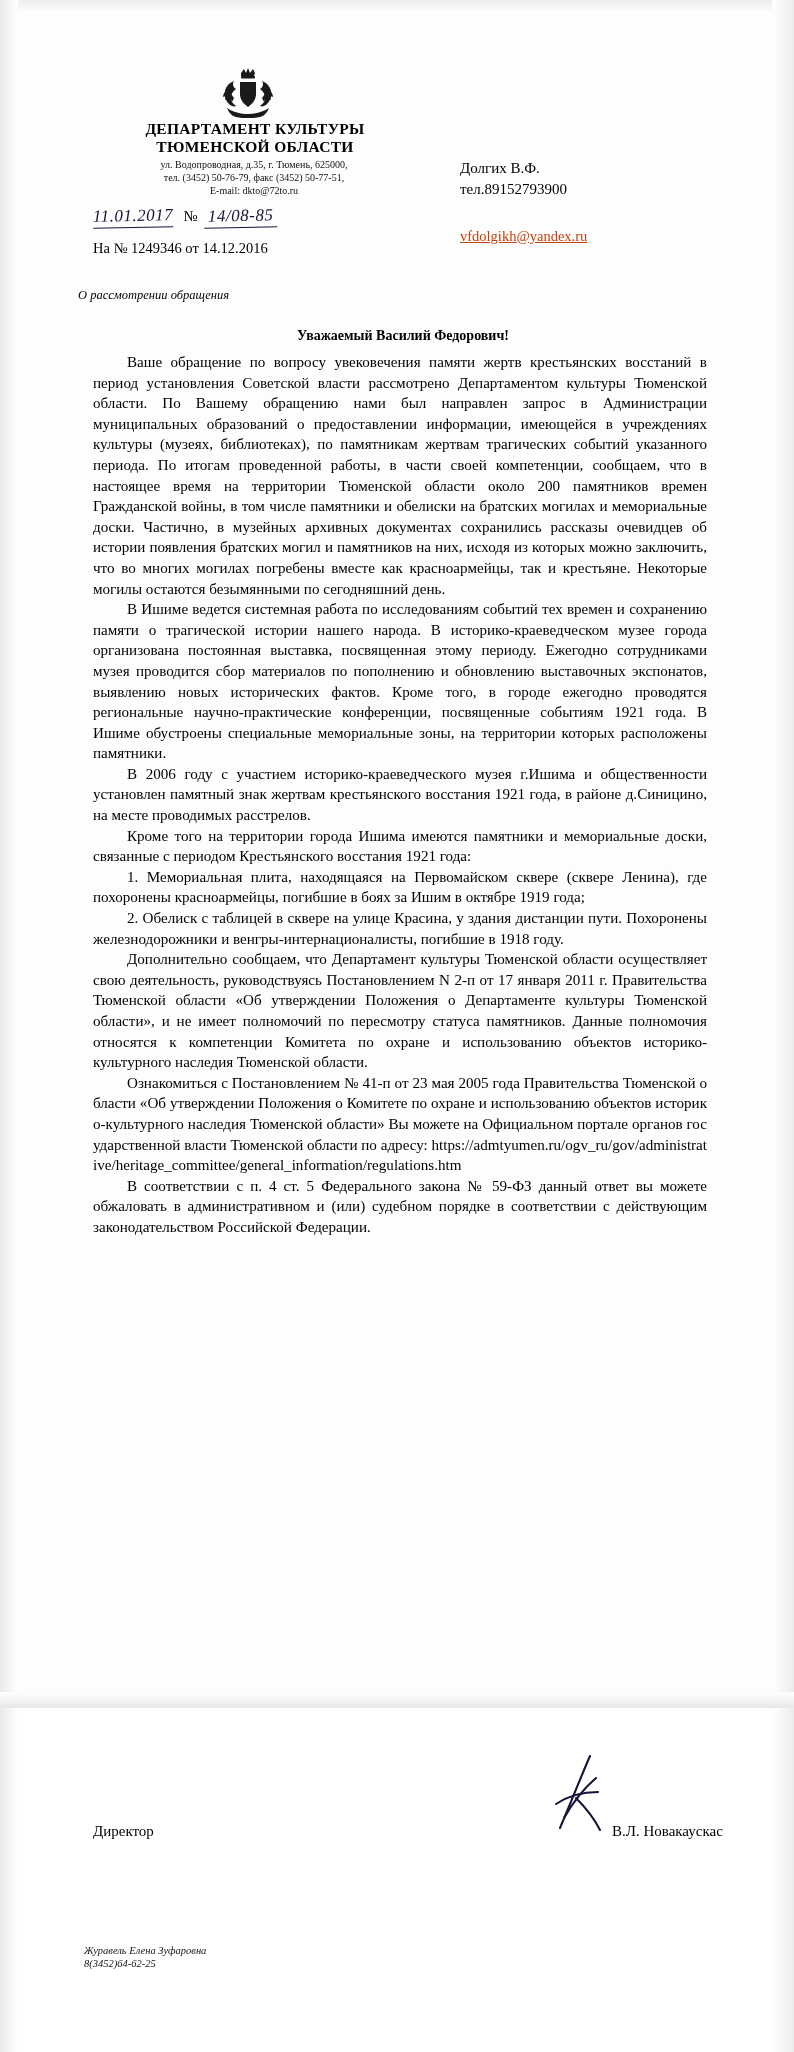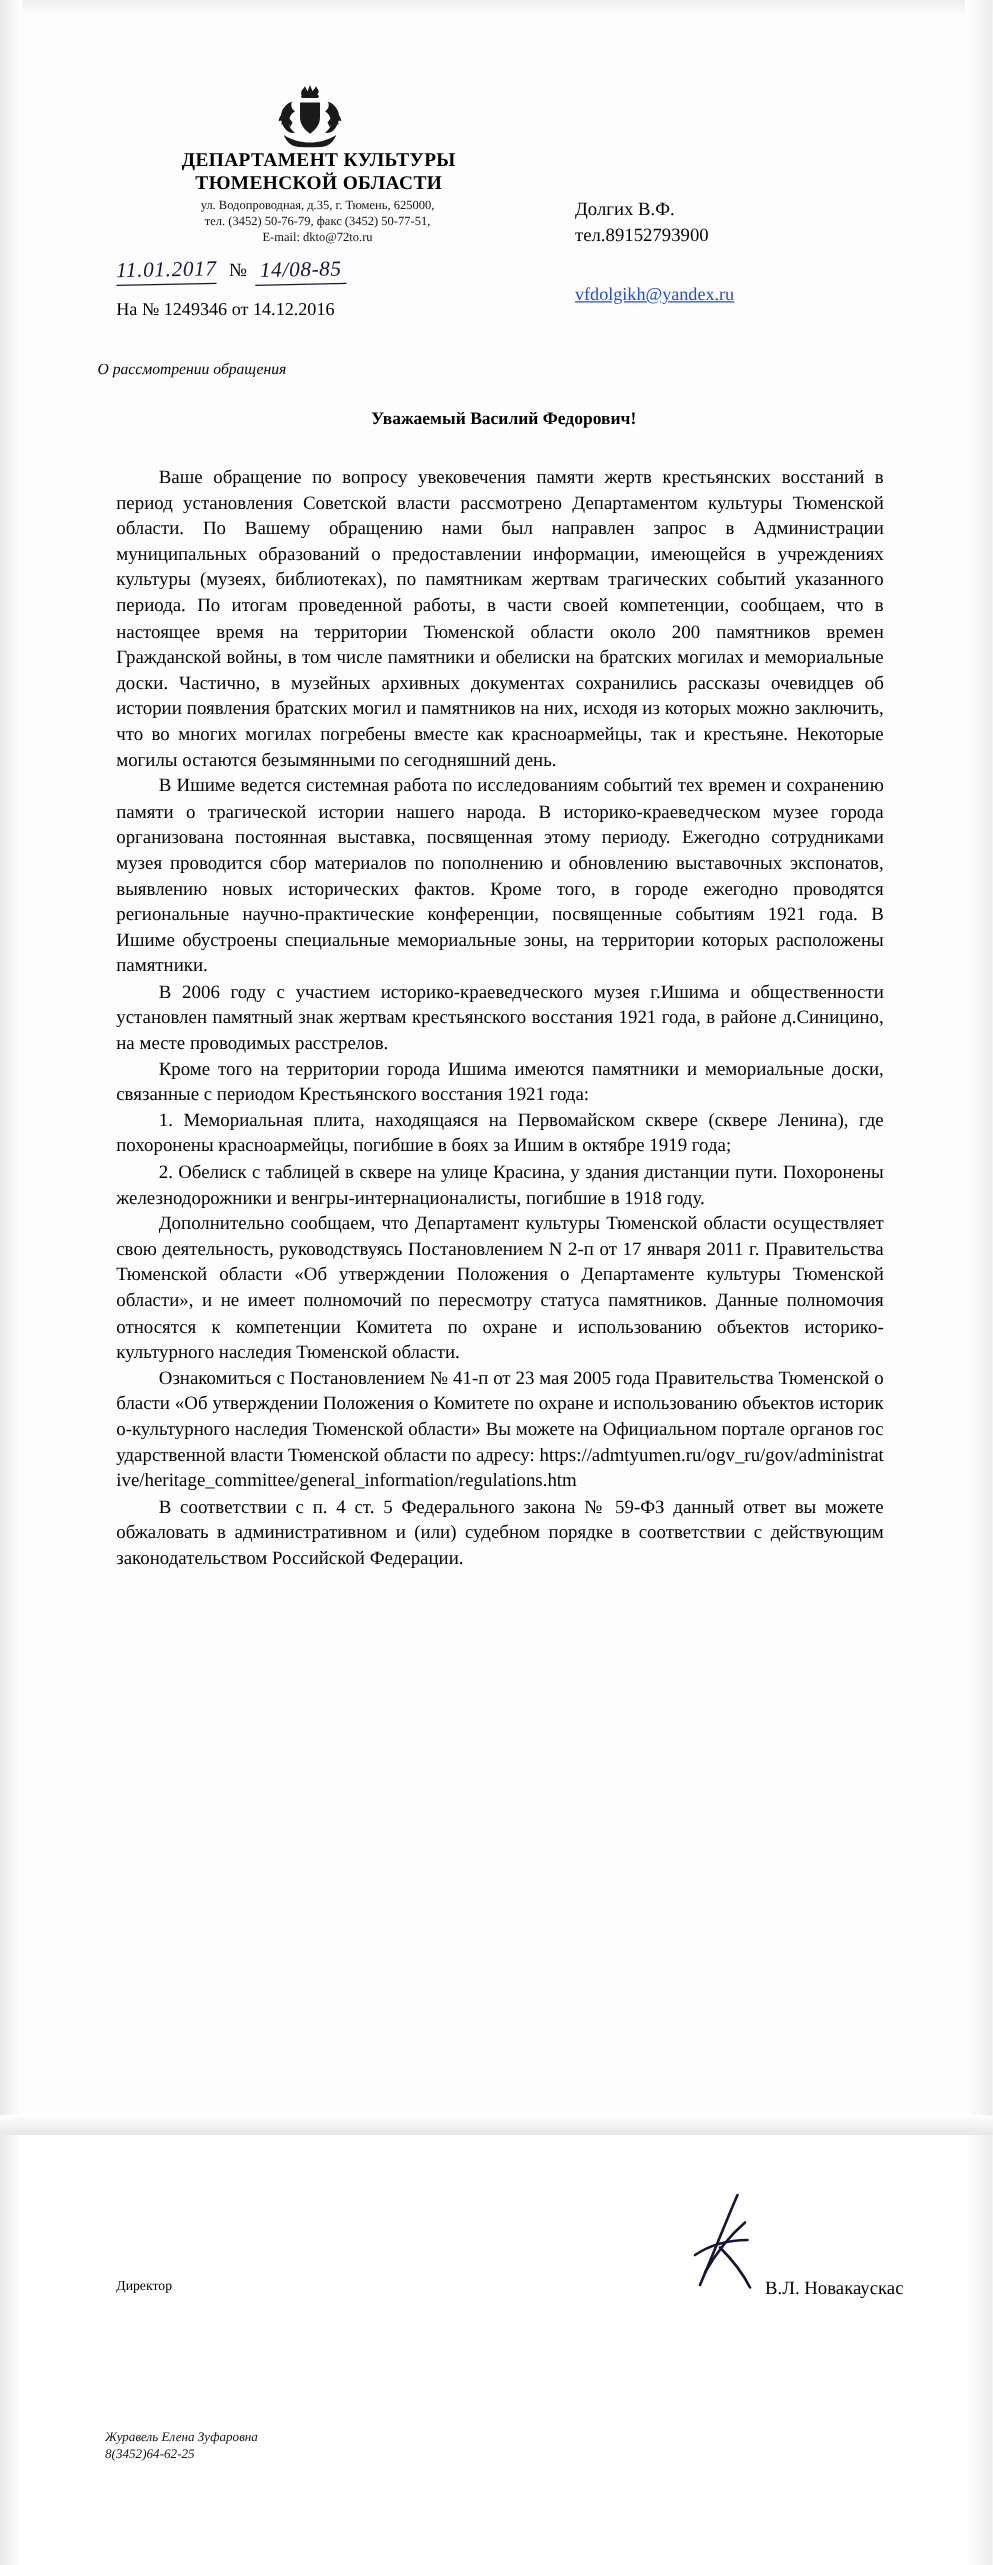--- a/index.html
+++ b/index.html
@@ -77,21 +77,21 @@
     top: 158px;
     width: 300px;
     font-size: 15px;
     line-height: 21px;
   }
   .addressee-email {
     position: absolute;
     left: 460px;
     top: 228px;
     font-size: 14.5px;
-    color: #1d4ed8;
+    color: #c2410c;
     text-decoration: underline;
   }
 
   
   .hand-line {
     position: absolute;
     left: 93px;
     top: 206px;
     font-family: "Liberation Serif", serif;
     font-size: 17px;
@@ -139,41 +139,41 @@
     left: 93px;
     top: 328px;
     width: 620px;
     text-align: center;
     font-size: 14px;
     font-weight: bold;
   }
   .body-text {
     position: absolute;
     left: 93px;
-    top: 372px;
+    top: 352px;
     width: 614px;
     font-size: 15.1px;
     line-height: 20.6px;
     text-align: justify;
     text-justify: inter-word;
   }
   .body-text p {
     margin: 0;
     text-indent: 34px;
   }
   .url-wrap {
     word-break: break-all;
   }
 
   
   .sig-title {
     position: absolute;
     left: 93px;
     top: 1823px;
-    font-size: 11px;
+    font-size: 15px;
   }
   .sig-name {
     position: absolute;
     left: 612px;
     top: 1823px;
     font-size: 15px;
   }
   .sig-mark {
     position: absolute;
     left: 538px;

